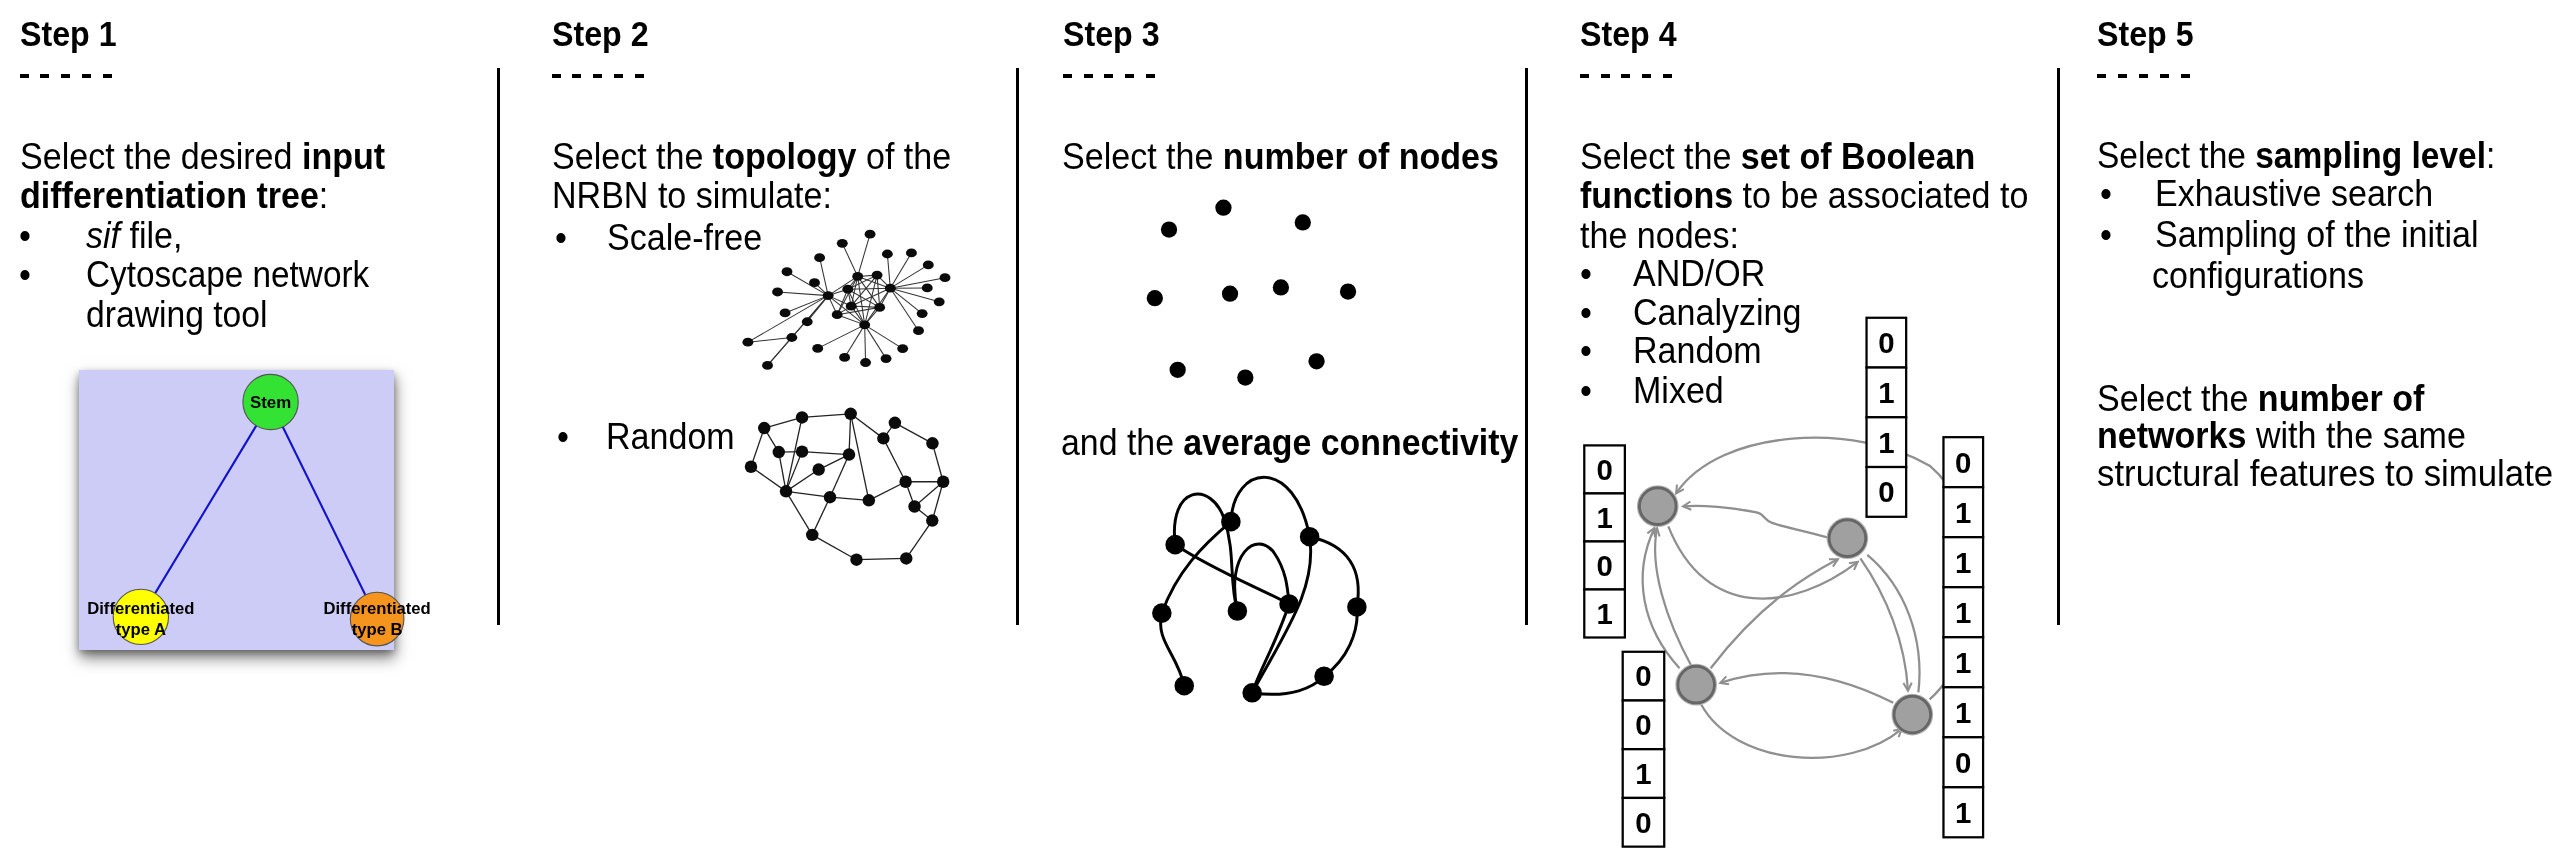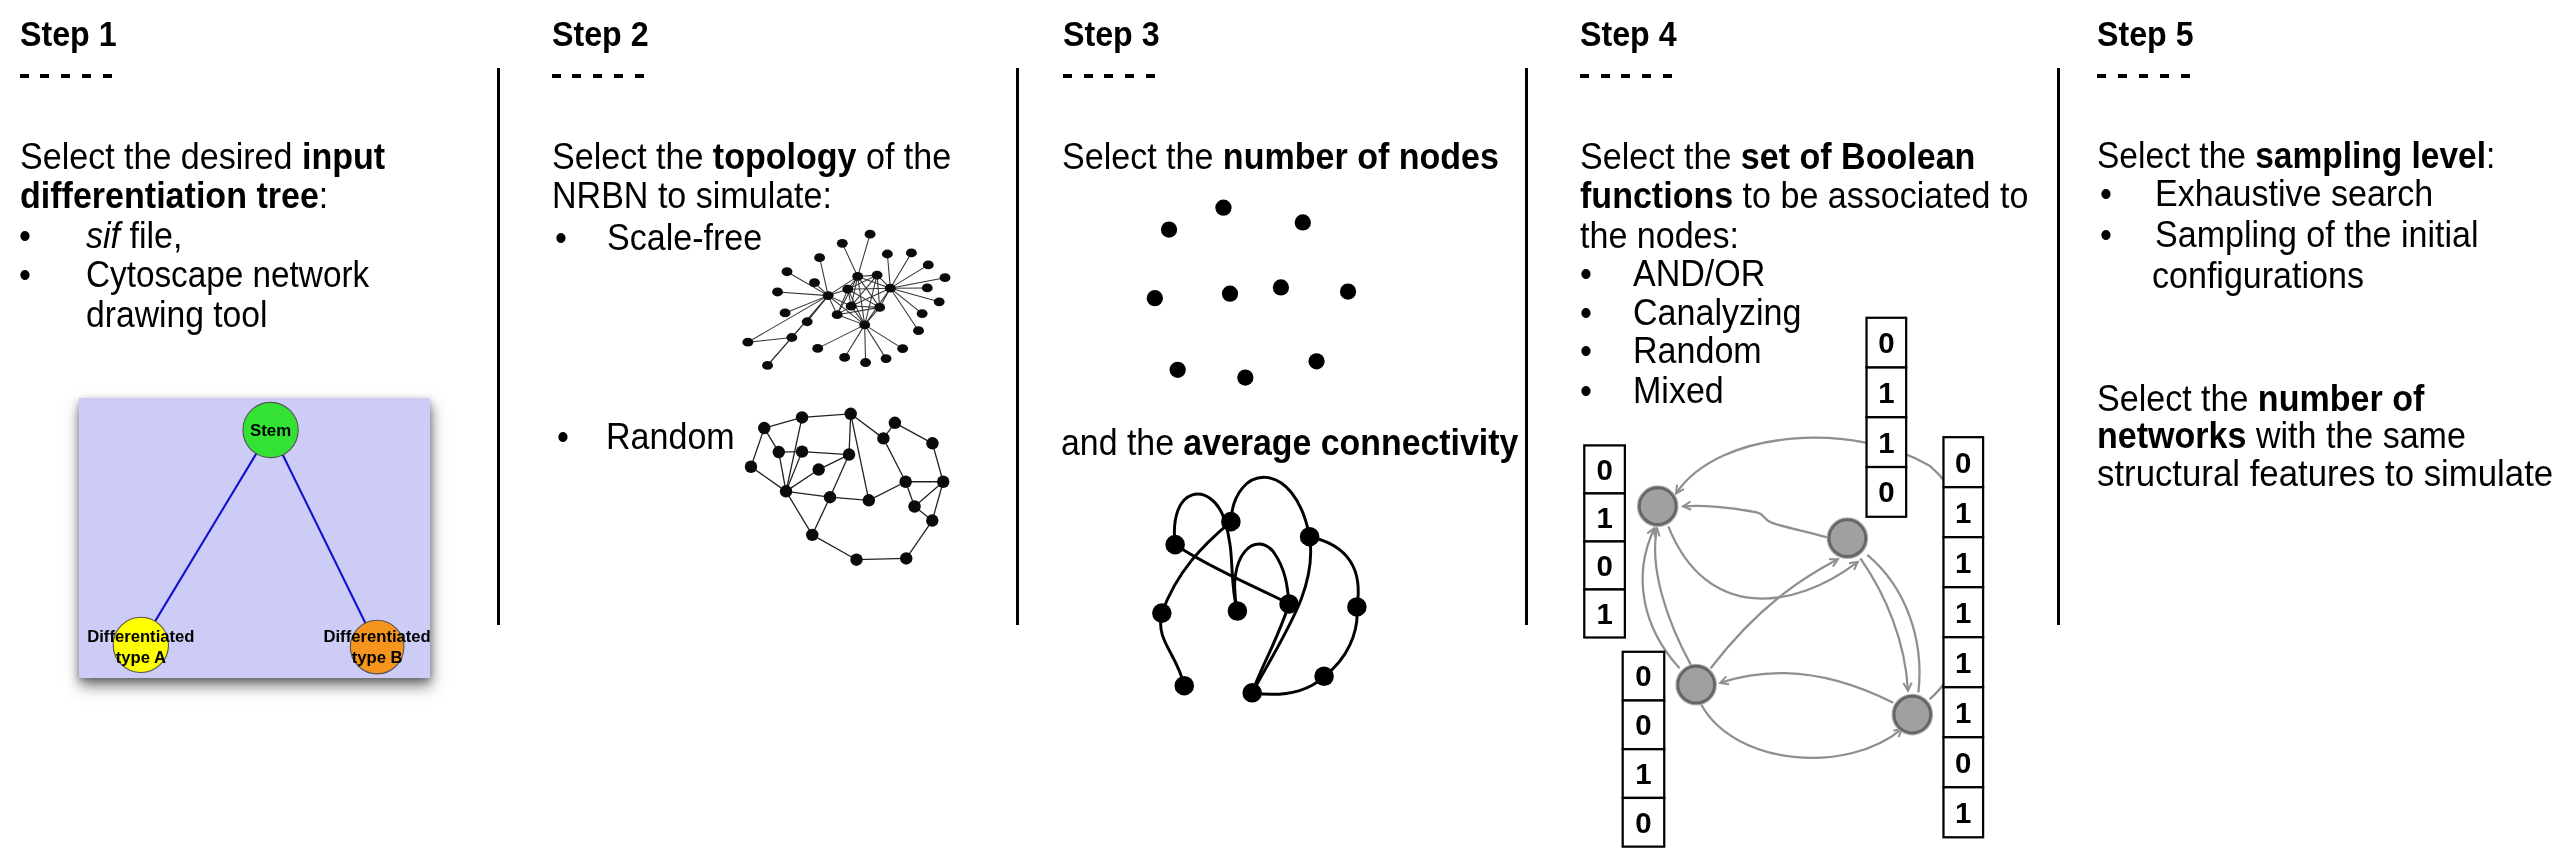--- a/index.html
+++ b/index.html
@@ -74,21 +74,21 @@
 <div class="dash" style="left:2181px;top:74px;"></div>
 <div class="t" style="left:2097px;top:137px;transform:scaleX(0.905);">Select the <b>sampling level</b>:</div>
 <div class="t" style="left:2100px;top:175px;">•</div>
 <div class="t" style="left:2155px;top:175px;">Exhaustive search</div>
 <div class="t" style="left:2100px;top:216px;">•</div>
 <div class="t" style="left:2155px;top:216px;">Sampling of the initial</div>
 <div class="t" style="left:2152px;top:257px;">configurations</div>
 <div class="t" style="left:2097px;top:380px;">Select the <b>number of</b></div>
 <div class="t" style="left:2097px;top:417px;"><b>networks</b> with the same</div>
 <div class="t" style="left:2097px;top:455px;transform:scaleX(0.94);">structural features to simulate</div>
-<div style="position:absolute;left:79px;top:370px;width:351px;height:280px;background:#ccccf7;box-shadow:0.9px 7.8px 14px rgba(0,0,0,0.5),0 2.6px 7px rgba(0,0,0,0.3);margin-top:28px;">
+<div style="position:absolute;left:79px;top:370px;width:315px;height:280px;background:#ccccf7;box-shadow:0.9px 7.8px 14px rgba(0,0,0,0.5),0 2.6px 7px rgba(0,0,0,0.3);">
       <svg width="351" height="280" viewBox="0 0 406 324" style="left:0;top:0;">
         <line x1="221.6" y1="37.0" x2="71.5" y2="285.7" stroke="#1111cc" stroke-width="2.4"></line>
         <line x1="221.6" y1="37.0" x2="344.9" y2="288.2" stroke="#1111cc" stroke-width="2.4"></line>
         <circle cx="221.6" cy="37.0" r="32" fill="#33e233" stroke="#555" stroke-width="1.3"></circle>
         <circle cx="71.5" cy="285.7" r="32" fill="#ffff00" stroke="#555" stroke-width="1.3"></circle>
         <circle cx="344.9" cy="288.2" r="31" fill="#f6951e" stroke="#555" stroke-width="1.3"></circle>
         <text x="221.6" y="44.0" font-size="19.5" font-weight="bold" text-anchor="middle">Stem</text>
         <text x="71.5" y="282.4" font-size="19.3" font-weight="bold" text-anchor="middle">Differentiated</text>
         <text x="71.5" y="307.1" font-size="19.3" font-weight="bold" text-anchor="middle">type A</text>
         <text x="344.9" y="282.4" font-size="19.3" font-weight="bold" text-anchor="middle">Differentiated</text>

